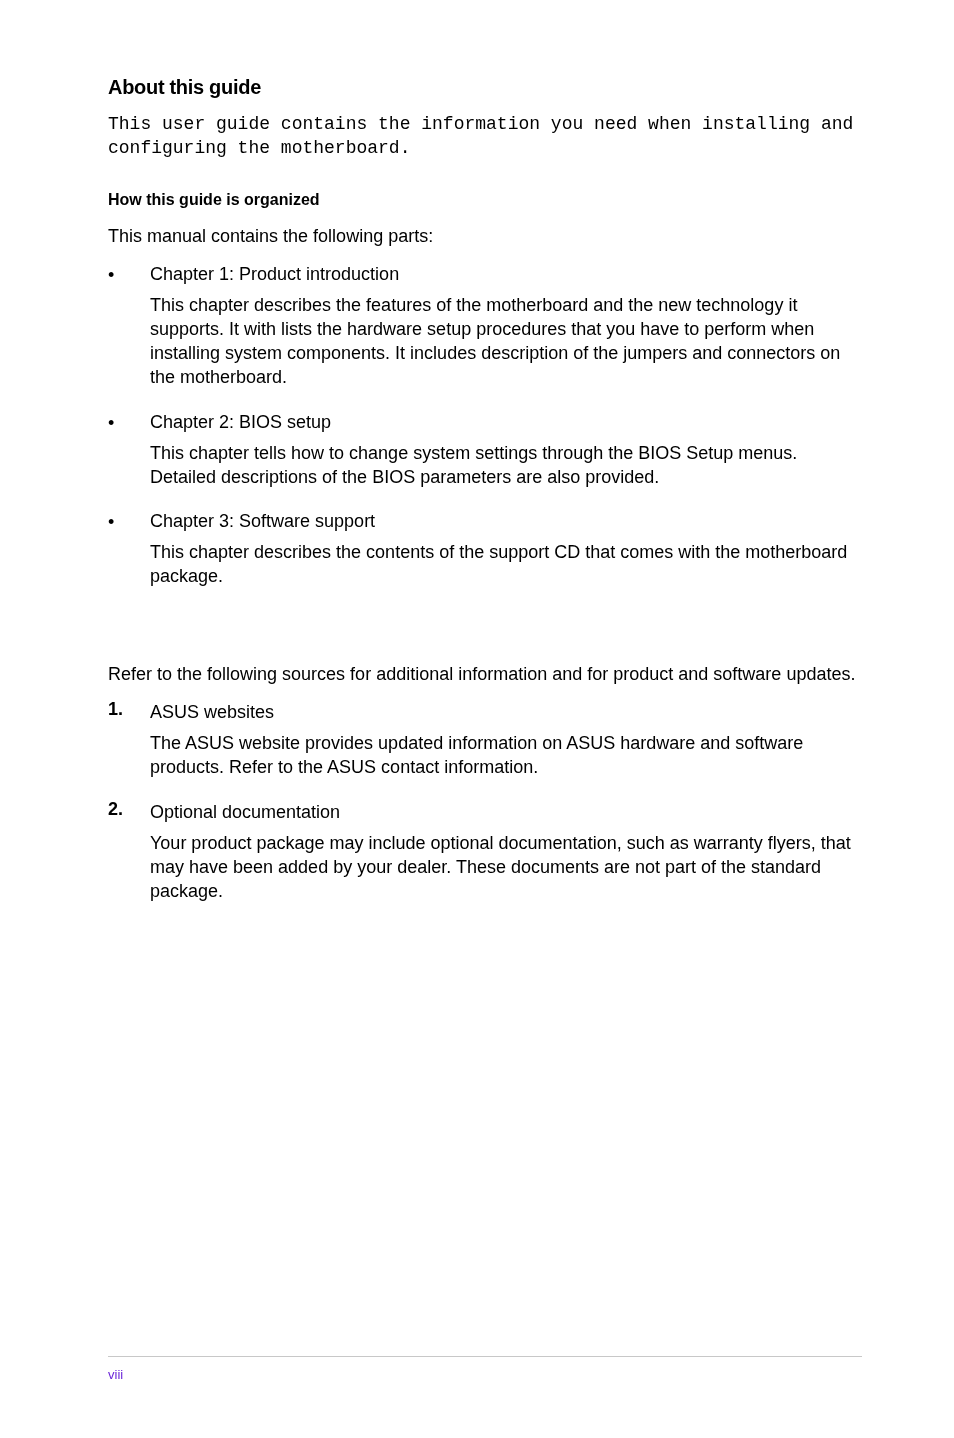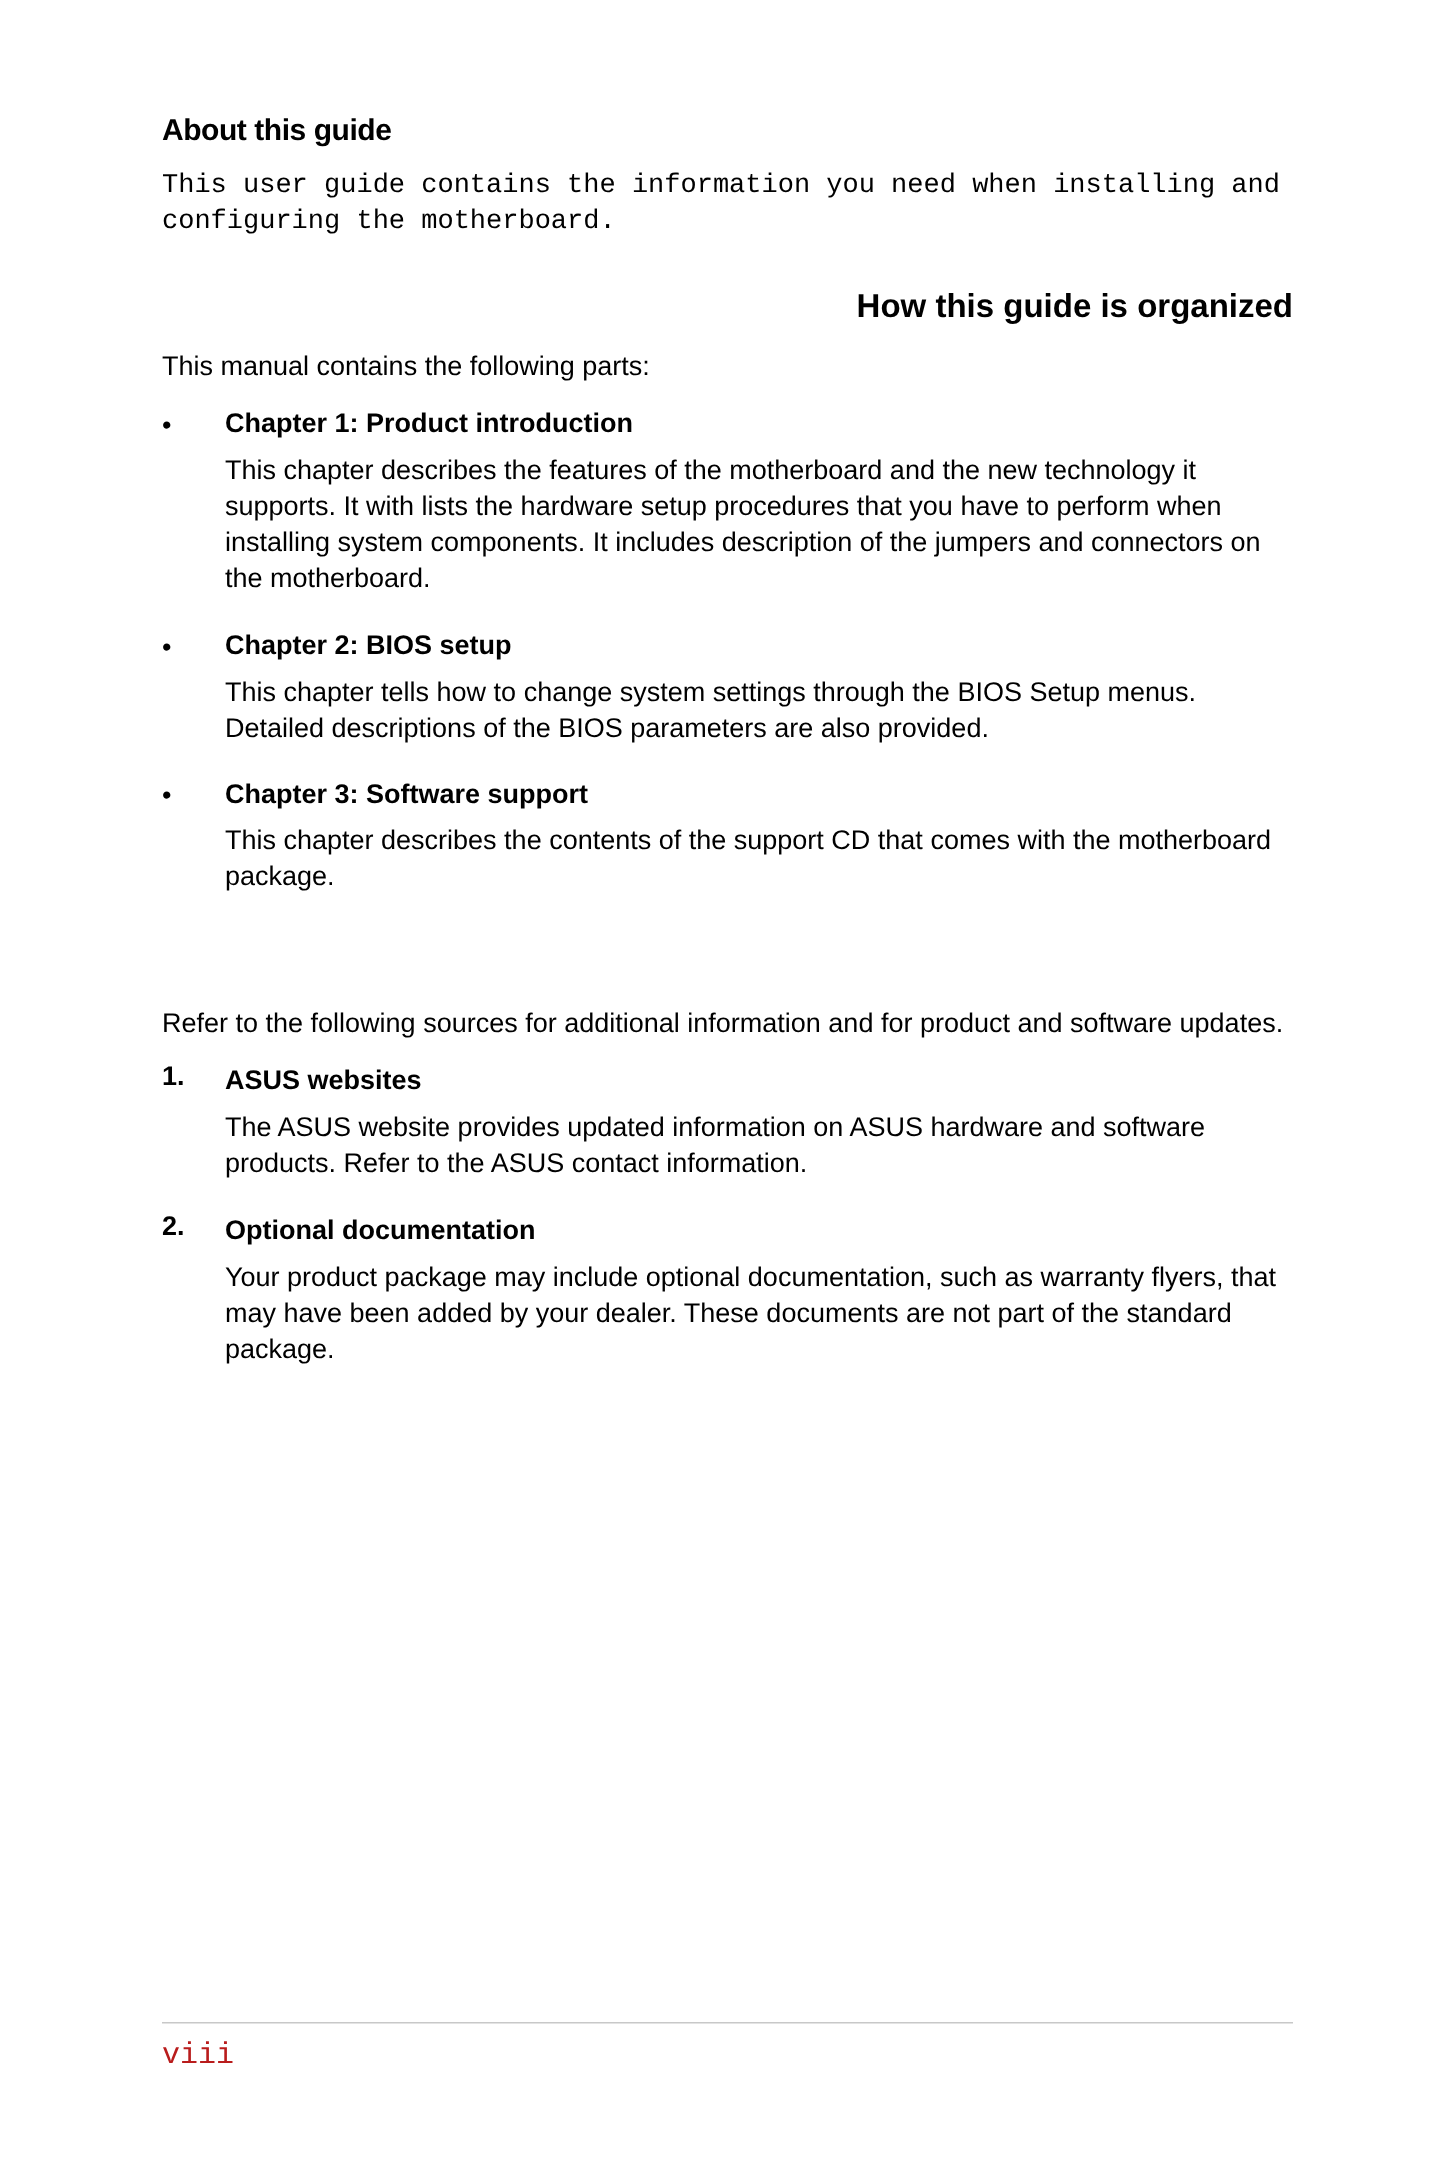--- a/index.html
+++ b/index.html
@@ -25,24 +25,23 @@
       margin-bottom: 14px;
       letter-spacing: -0.3px;
     }
     .intro {
       font-size: 18px;
       line-height: 1.33;
       margin-bottom: 30px;
       font-family: Liberation Mono, monospace;
     }
     h2 {
-      font-size: 22px;
+      font-size: 16px;
       font-weight: bold;
       margin-bottom: 16px;
-      text-align: right;
     }
     .section-intro {
       font-size: 18px;
       line-height: 1.33;
       margin-bottom: 12px;
     }
     .item {
       display: flex;
       margin-bottom: 5px;
     }
@@ -58,21 +57,21 @@
       flex-shrink: 0;
       font-size: 18px;
       font-weight: bold;
       padding-top: 0px;
     }
     .item-body {
       flex: 1;
     }
     .item-title {
       font-size: 18px;
-      font-weight: bold;
+      font-weight: normal;
       line-height: 1.5;
       margin-bottom: 6px;
     }
     .item-text {
       font-size: 18px;
       line-height: 1.33;
       margin-bottom: 14px;
     }
     .spacer-lg {
       height: 55px;
@@ -82,23 +81,22 @@
       bottom: 56px;
       left: 108px;
       right: 92px;
     }
     .footer-line {
       height: 1.5px;
       background: #c8c8c8;
       margin-bottom: 10px;
     }
     .page-num {
-      font-size: 20px;
-      color: #b91c1c;
-      font-family: Liberation Mono, monospace;
+      font-size: 13px;
+      color: #6d28d9;
     }
   </style>
 </head>
 <body>
 
 <div class="content">
   <h1>About this guide</h1>
   <p class="intro">This user guide contains the information you need when installing and configuring the motherboard.</p>
 
   <h2>How this guide is organized</h2>

